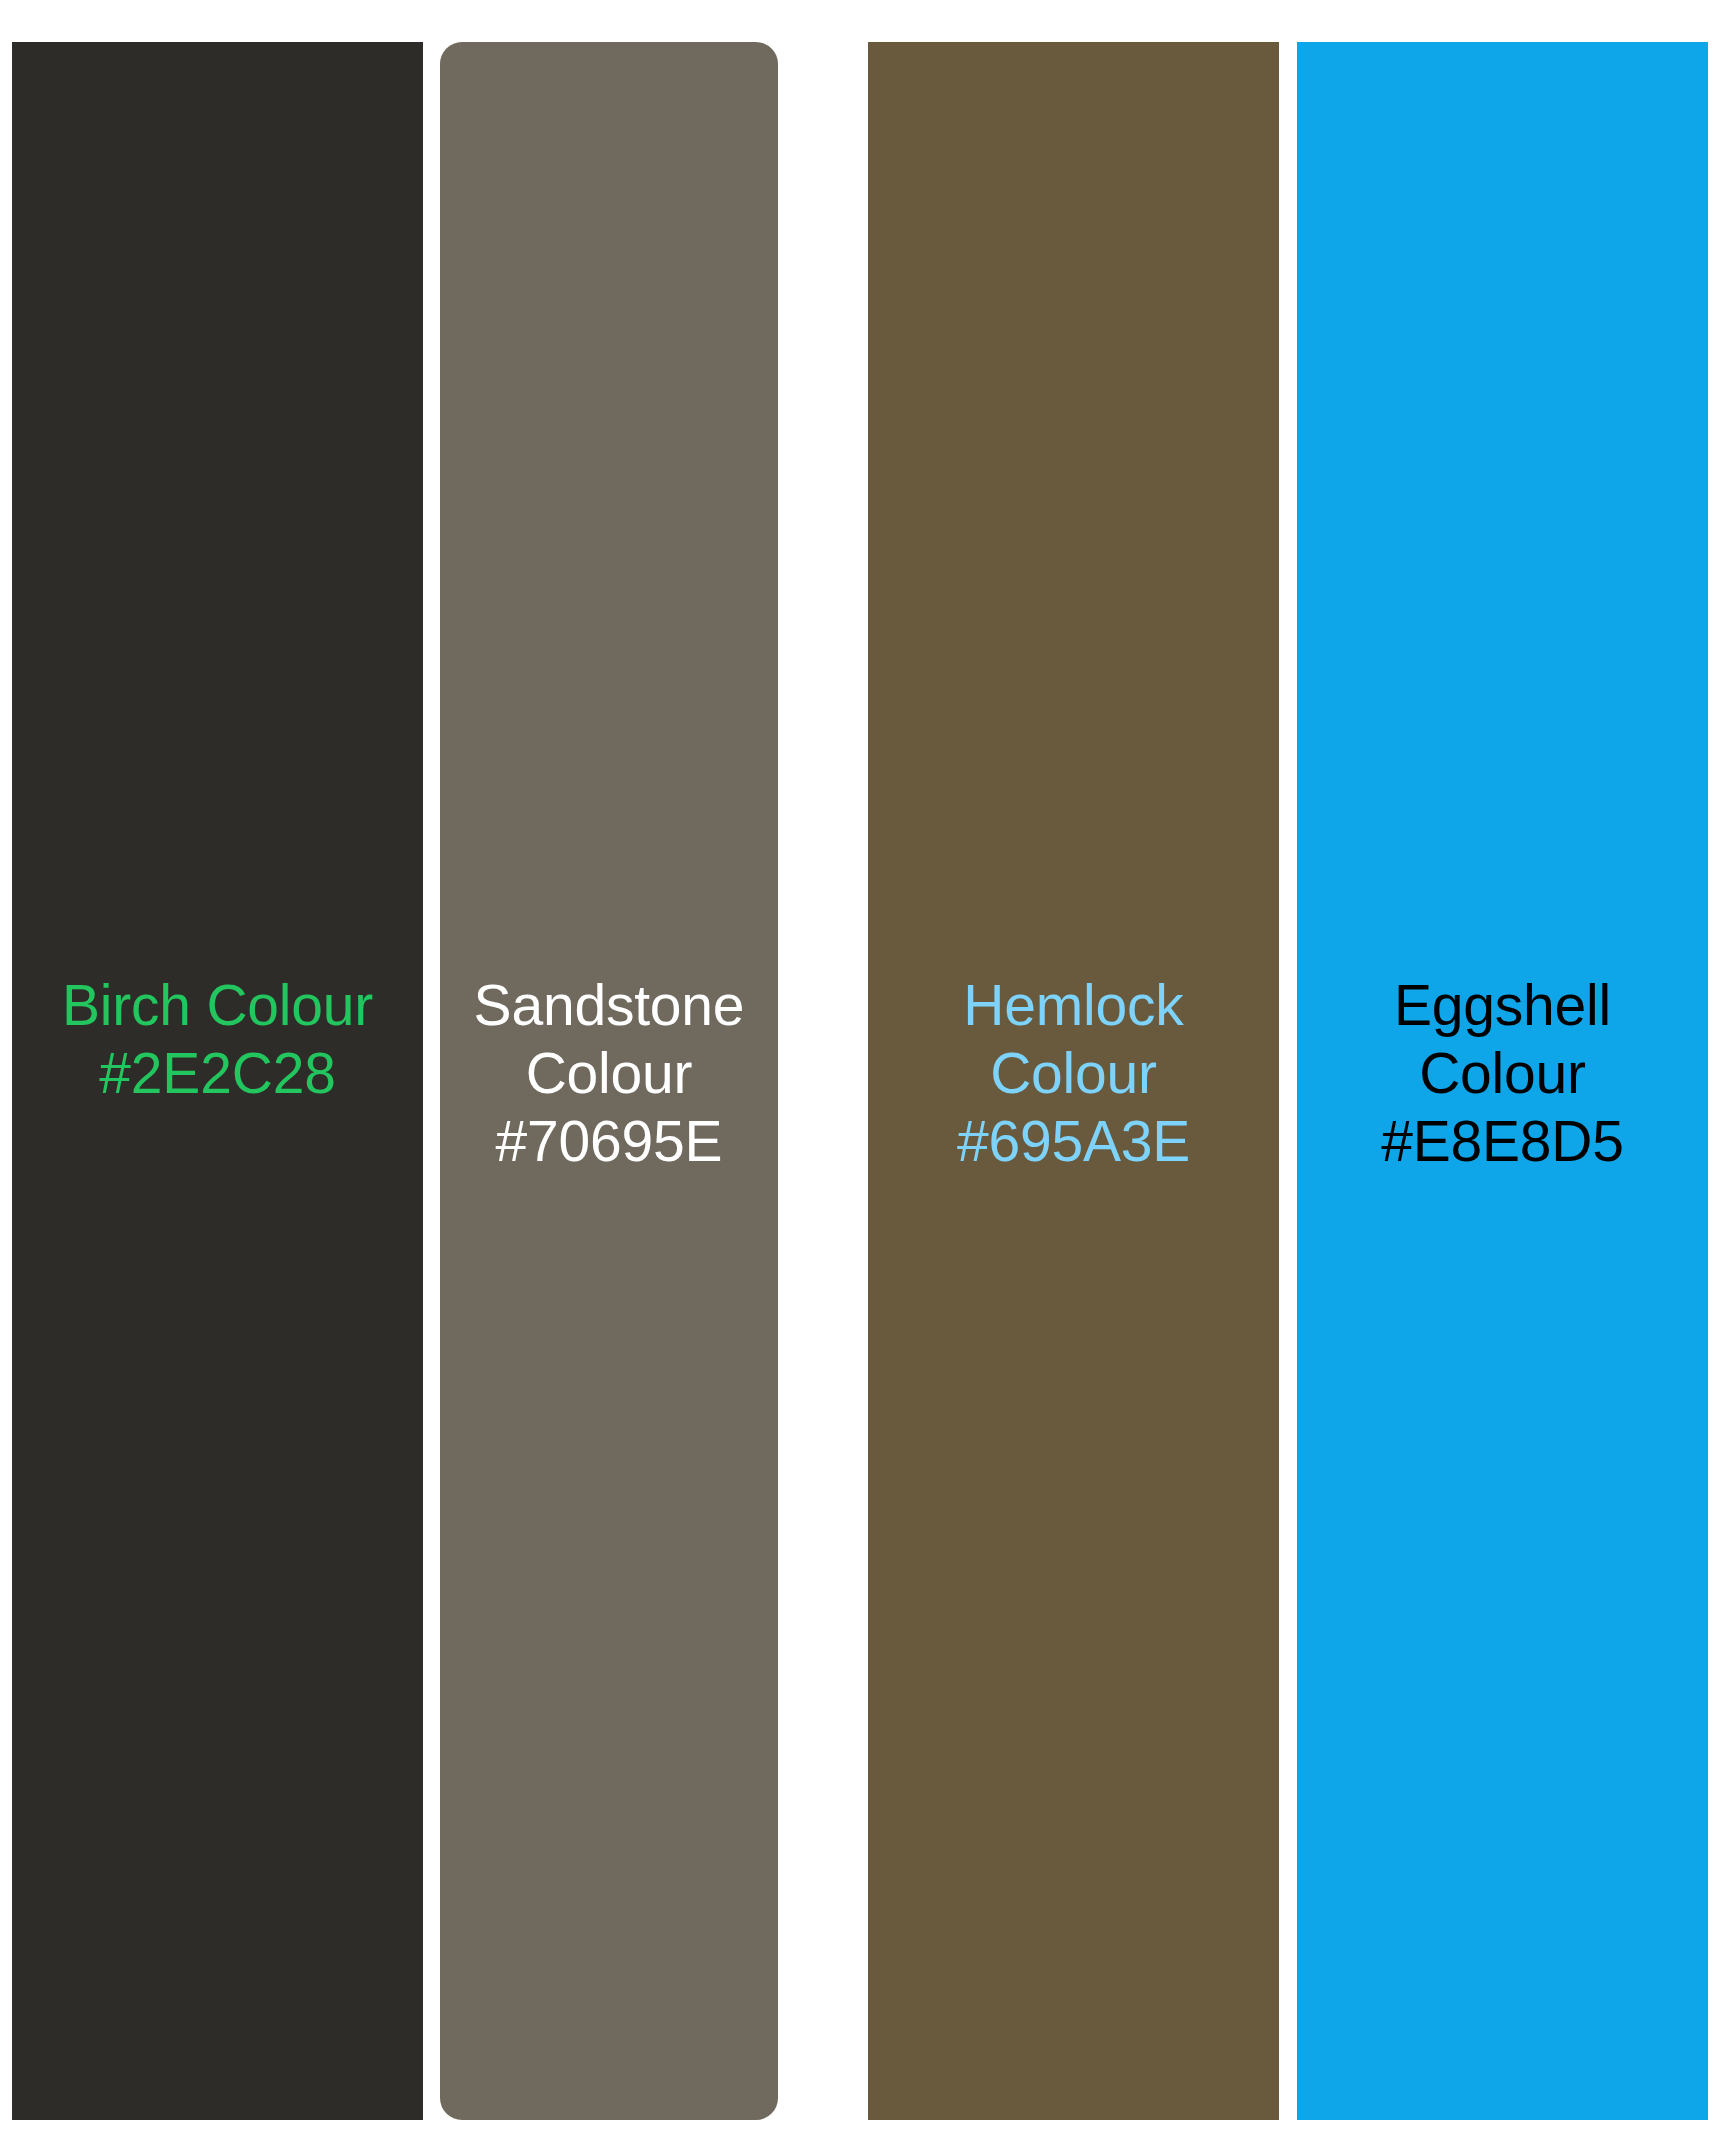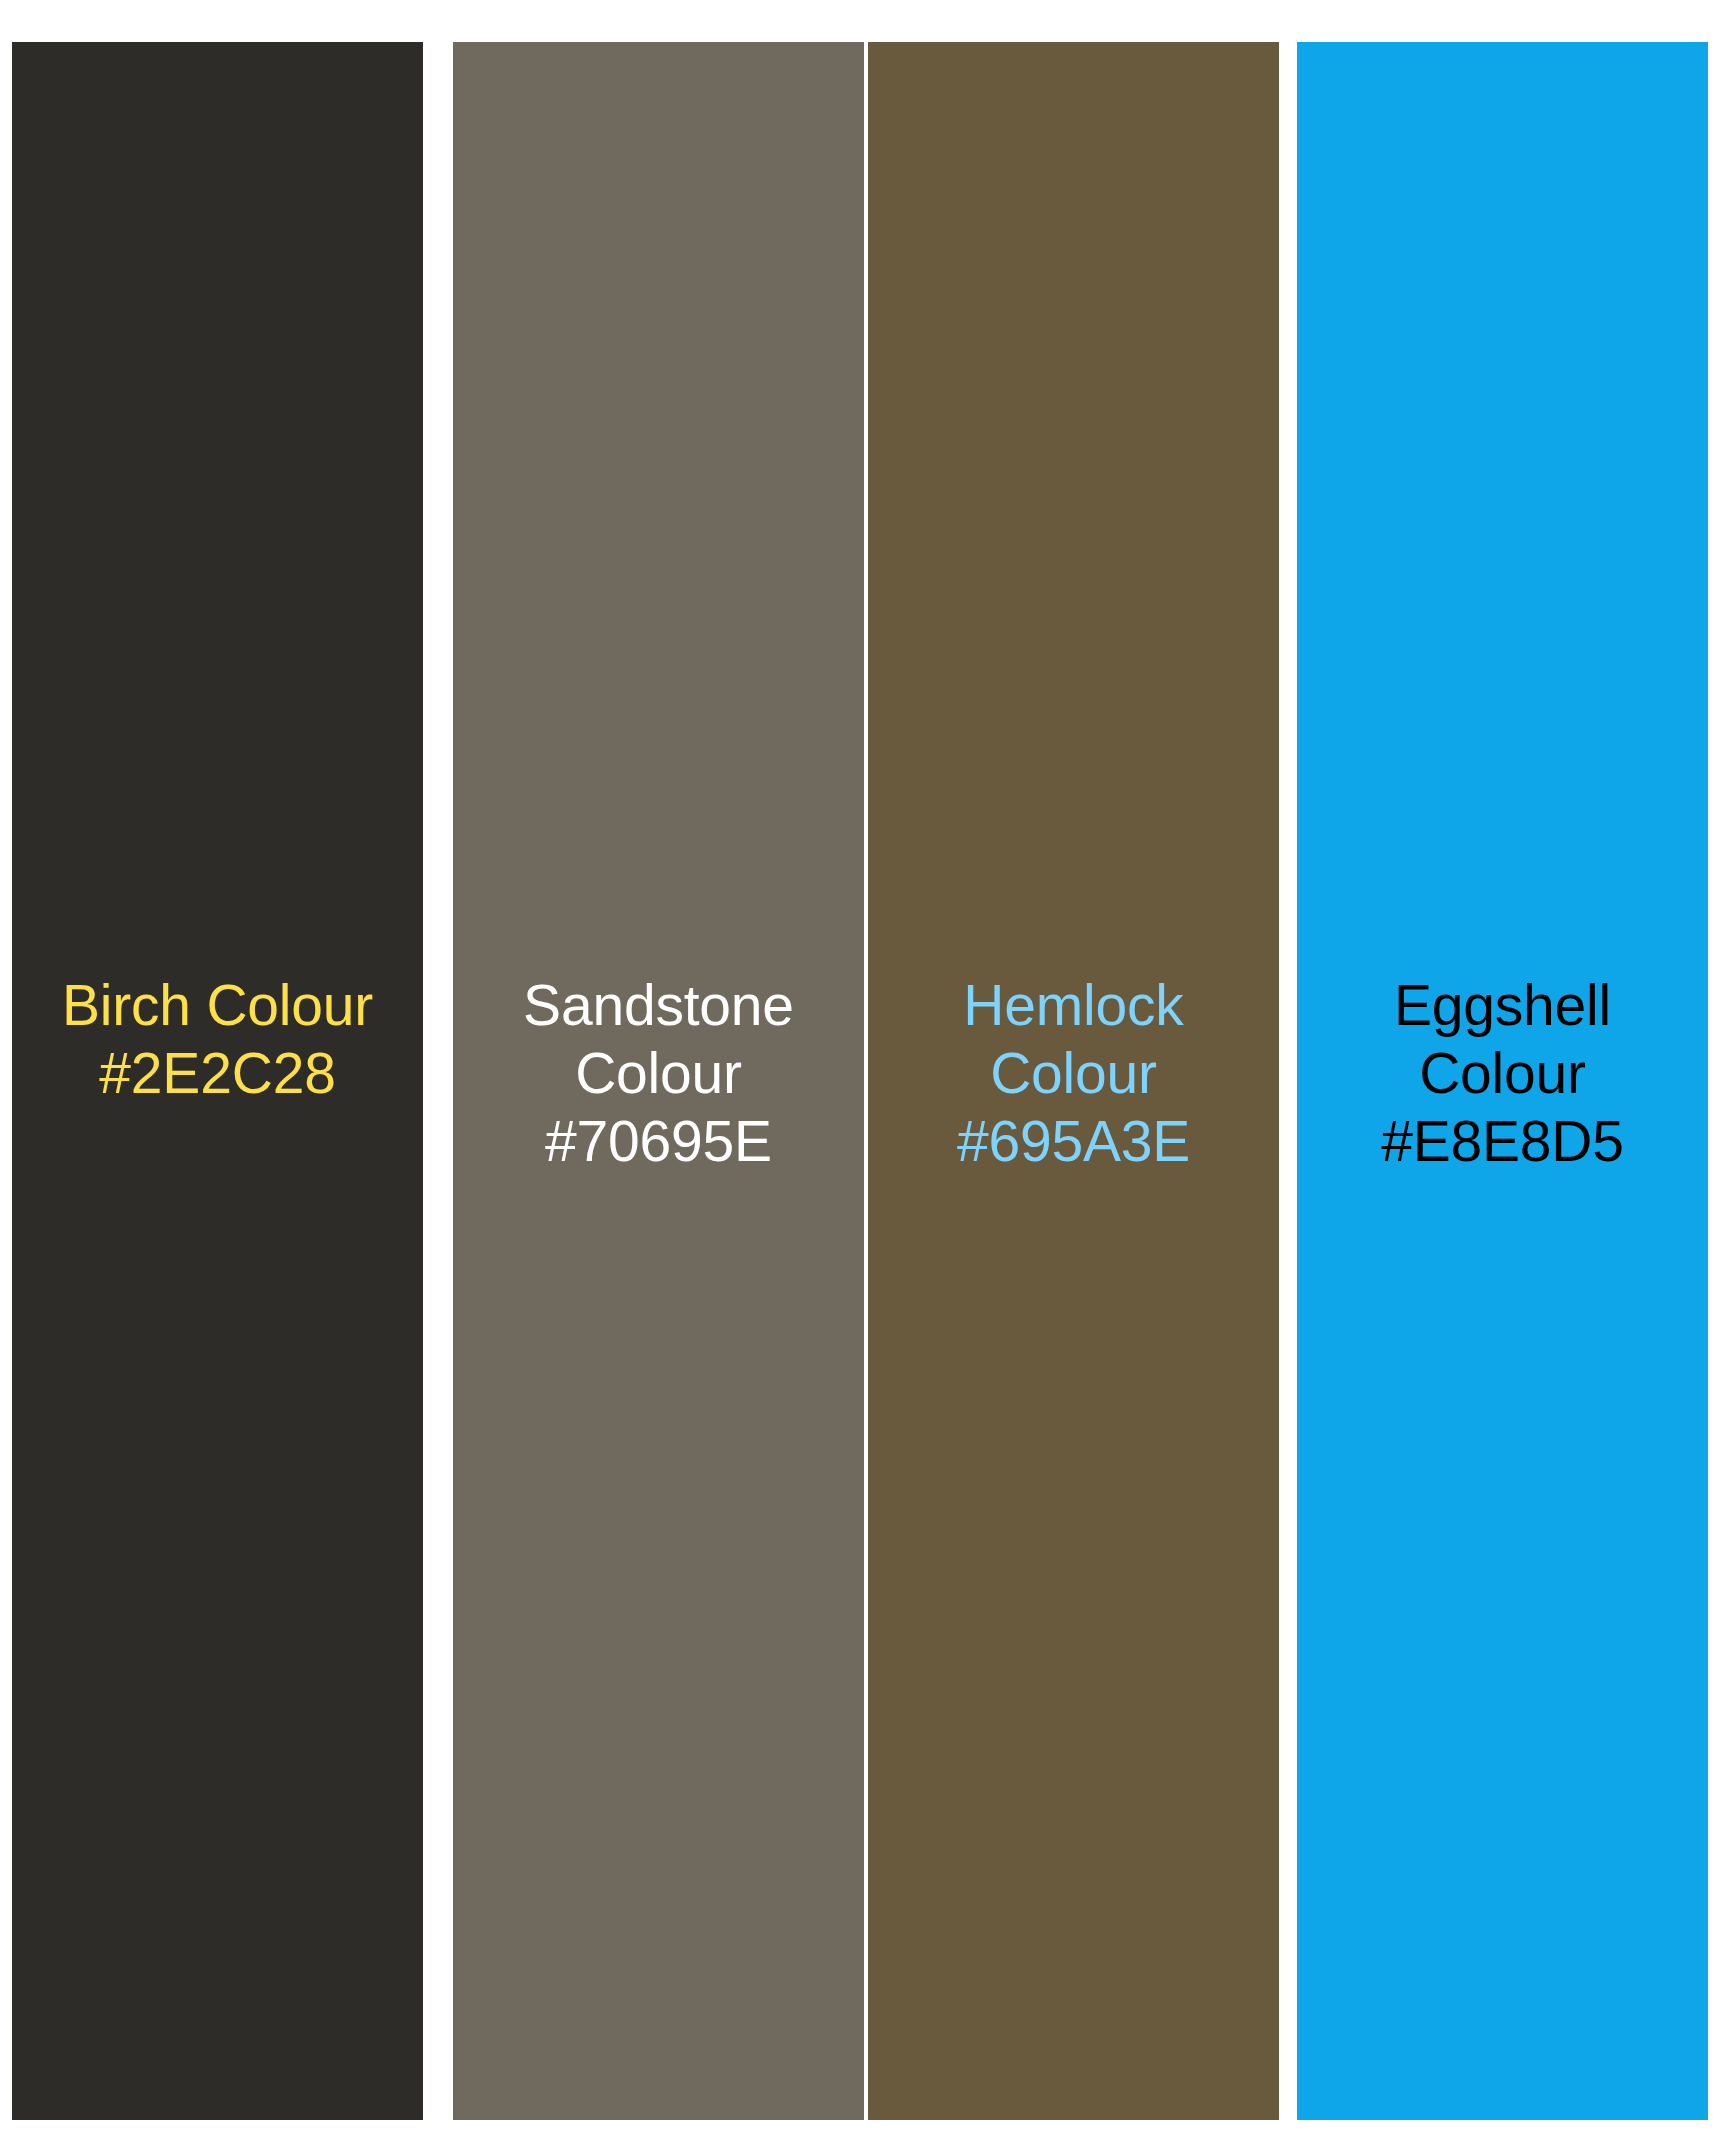--- a/index.html
+++ b/index.html
@@ -44,31 +44,31 @@
     box-sizing: border-box;
   }
 
   
   .swatch .swatch-label {
     margin-top: 929px;
   }
 
   
   #swatch-birch      { left: 12px;   width: 411px; }
-  #swatch-sandstone  { left: 453px;  width: 411px; }
+  #swatch-sandstone  { left: 440px;  width: 338px; border-radius: 22px; }
   #swatch-hemlock    { left: 868px; width: 411px; }
   #swatch-eggshell   { left: 1297px; width: 411px; }
 </style>
 </head>
 <body style="background: rgb(255, 255, 255);">
 
 <div id="palette-board">
 
   <div class="swatch" id="swatch-birch" style="background-color: rgb(46, 44, 40);">
-    <div class="swatch-label" style="color: #fde047;">Birch Colour
+    <div class="swatch-label" style="color: #22c55e;">Birch Colour
 #2E2C28</div>
   </div>
 
   <div class="swatch" id="swatch-sandstone" style="background-color: rgb(112, 105, 94);">
     <div class="swatch-label" style="color: rgb(255, 255, 255);">Sandstone
 Colour
 #70695E</div>
   </div>
 
   <div class="swatch" id="swatch-hemlock" style="background-color: rgb(105, 90, 62);">

